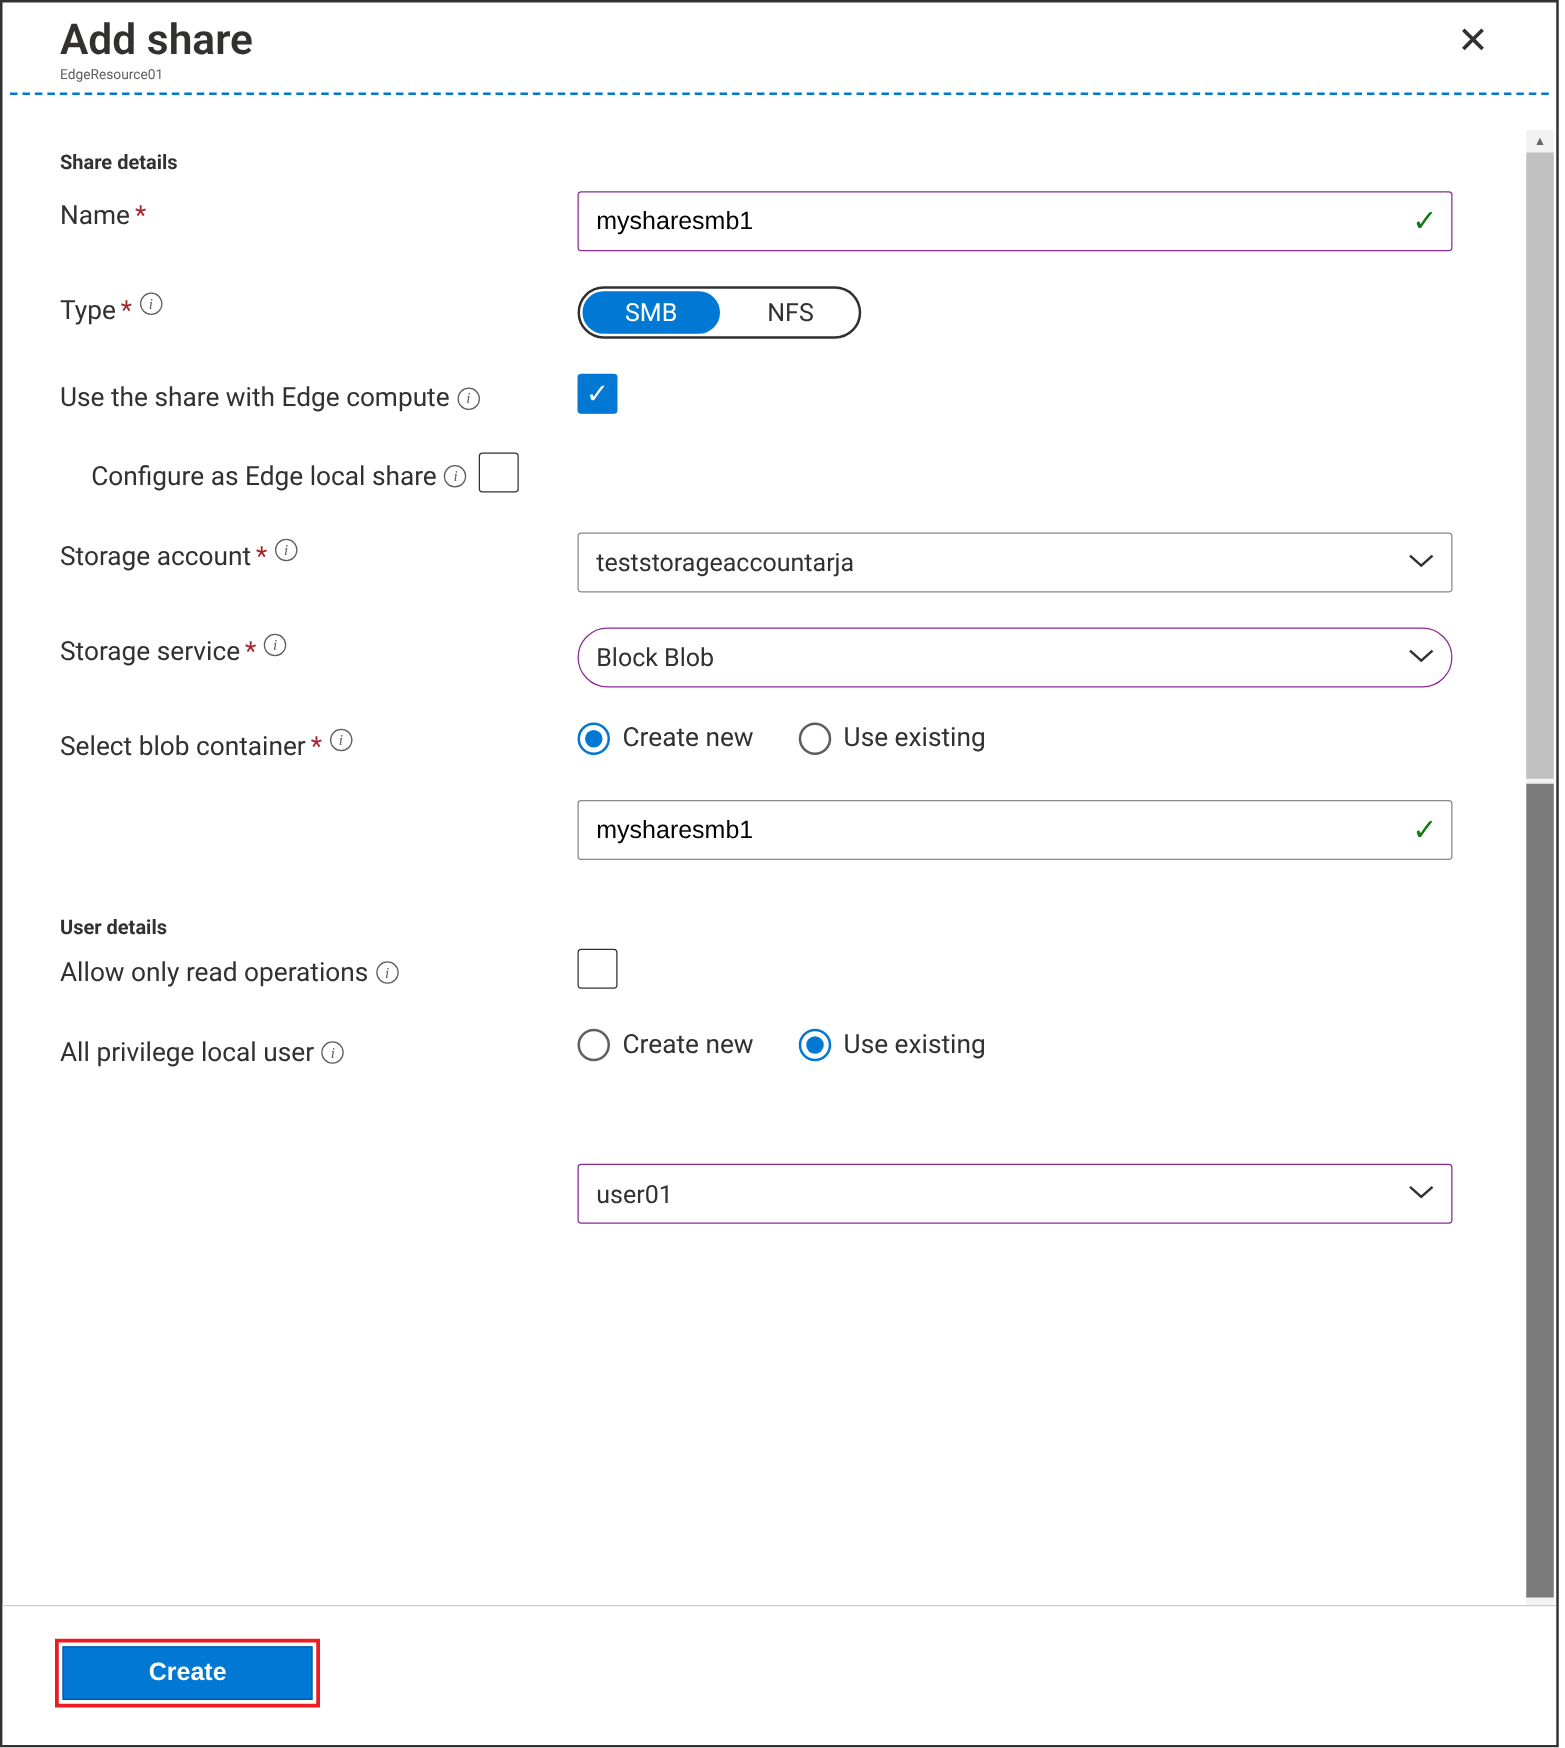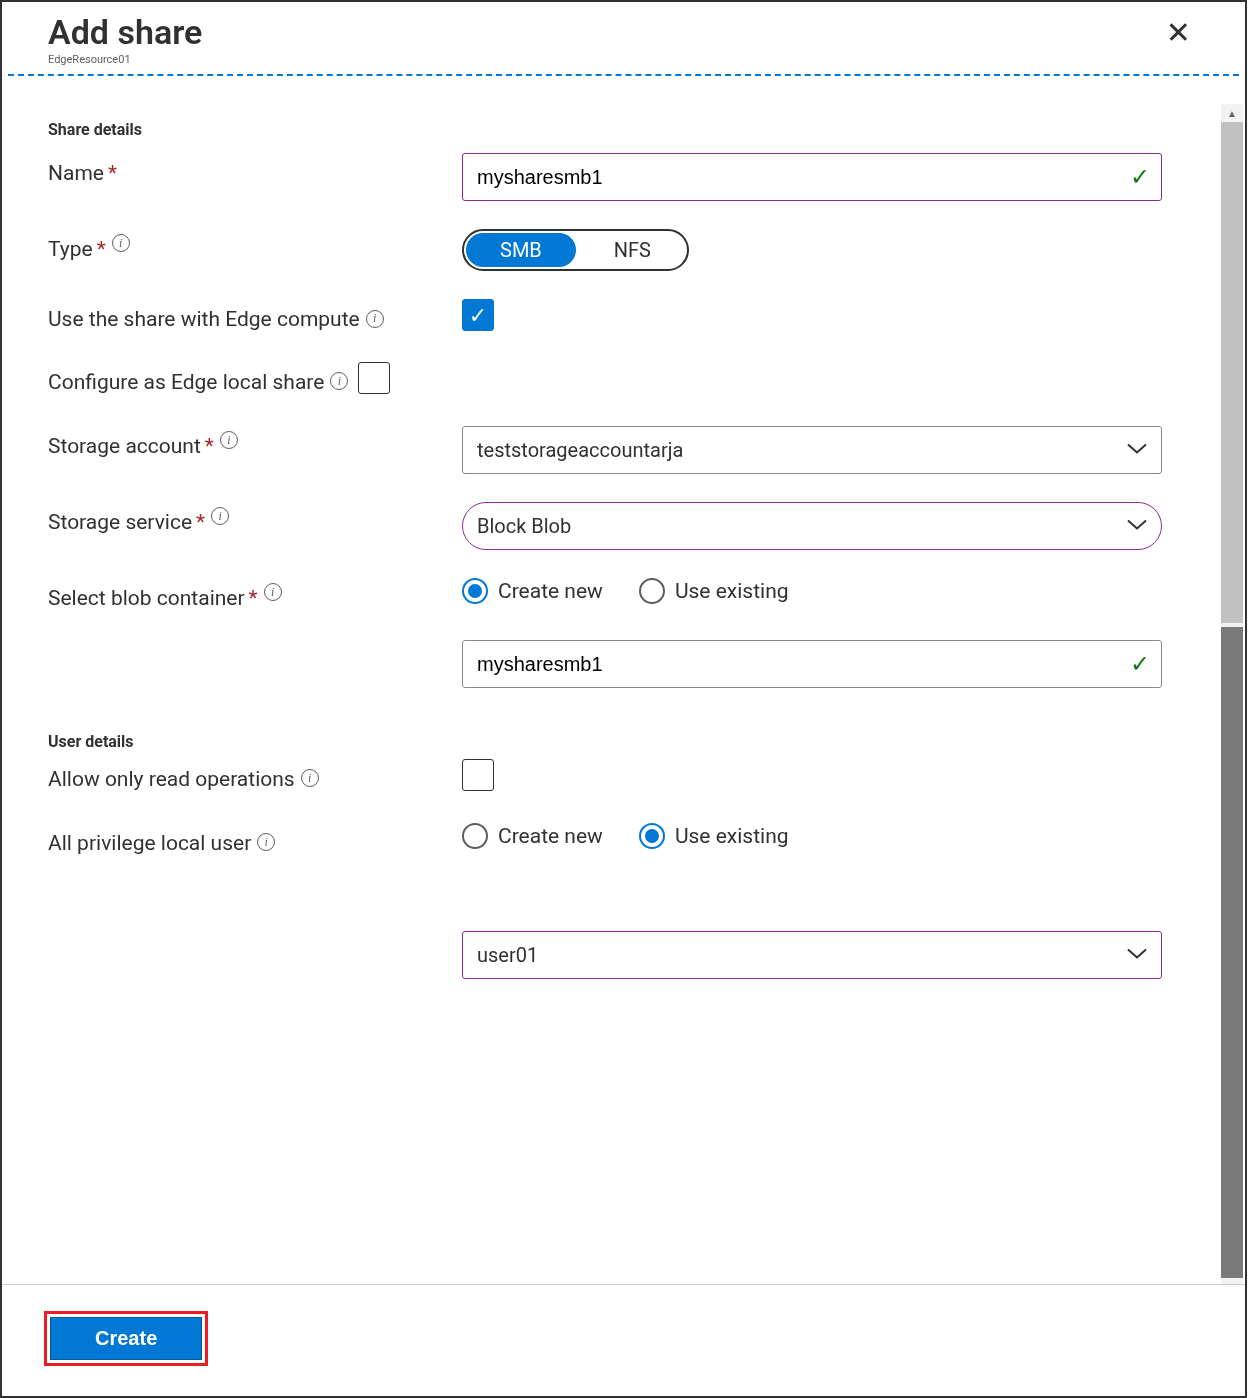--- a/index.html
+++ b/index.html
@@ -31,21 +31,21 @@
   .toggle-opt.inactive { color: #323130; }
   .checkbox { width: 32px; height: 32px; border: 1px solid #323130; border-radius: 3px; display: inline-flex; align-items: center; justify-content: center; cursor: pointer; flex-shrink: 0; }
   .checkbox.checked { background: #0078d4; border-color: #0078d4; color: #fff; font-size: 22px; }
   .radio-group { display: flex; gap: 36px; align-items: center; }
   .radio-item { display: flex; align-items: center; gap: 10px; cursor: pointer; font-size: 21px; }
   .radio { width: 26px; height: 26px; border: 2px solid #605e5c; border-radius: 50%; display: inline-flex; align-items: center; justify-content: center; flex-shrink: 0; }
   .radio.selected { border-color: #0078d4; }
   .radio.selected::after { content: ""; width: 14px; height: 14px; background: #0078d4; border-radius: 50%; }
   .footer { position: absolute; bottom: 0; left: 0; right: 0; border-top: 1px solid #cccccc; padding: 26px 42px 30px 42px; background: #fff; }
   .create-btn-wrap { display: inline-block; border: 3px solid #ec1c24; padding: 3px; }
-  .create-btn { background: #0078d4; color: #fff; border: 1px solid #005a9e; font-size: 20px; font-weight: 600; padding: 9px 44px; cursor: pointer; }
+  .create-btn { background: #0078d4; color: #fff; border: 1px solid #005a9e; font-size: 20px; font-weight: 600; padding: 9px 68px; cursor: pointer; }
   .scrollbar-track { position: absolute; right: 2px; top: 102px; bottom: 100px; width: 22px; background: #f2f2f2; }
   .scrollbar-thumb { position: absolute; left: 0; right: 0; background: #c1c1c1; }
   .scroll-arrow { position: absolute; left: 0; right: 0; height: 18px; display: flex; align-items: center; justify-content: center; color: #666; font-size: 10px; }
   svg.chev { width: 22px; height: 14px; }
 </style>
 </head>
 <body>
 
 <div class="panel">
 
@@ -96,21 +96,21 @@
           <span>Use the share with Edge compute</span>
           <span class="info-icon">i</span>
         </span>
       </div>
       <div class="control-col">
         <div class="checkbox checked">✓</div>
       </div>
     </div>
 
     <div class="row">
-      <div class="label-col" style="width:auto; flex:0 0 auto; padding-right:10px;">
+      <div class="label-col" style="width:auto; flex:0 0 auto; padding-right:10px;margin-left:25px;">
         <span class="label-inline">
           <span>Configure as Edge local share</span>
           <span class="info-icon">i</span>
         </span>
       </div>
       <div class="control-col" style="flex:0 0 auto;">
         <div class="checkbox"></div>
       </div>
     </div>
 

